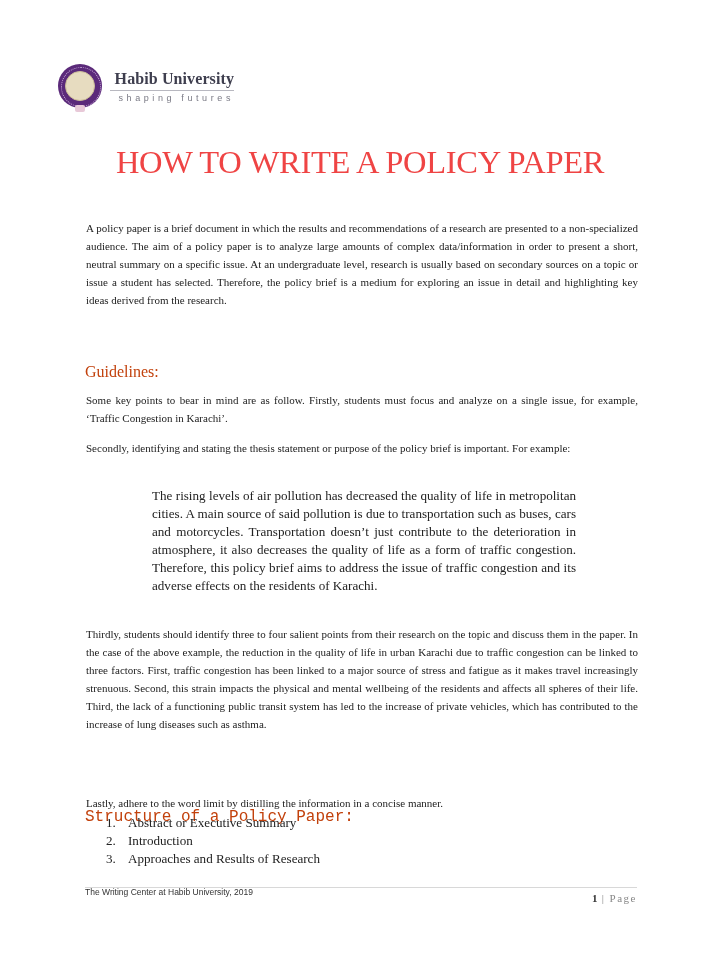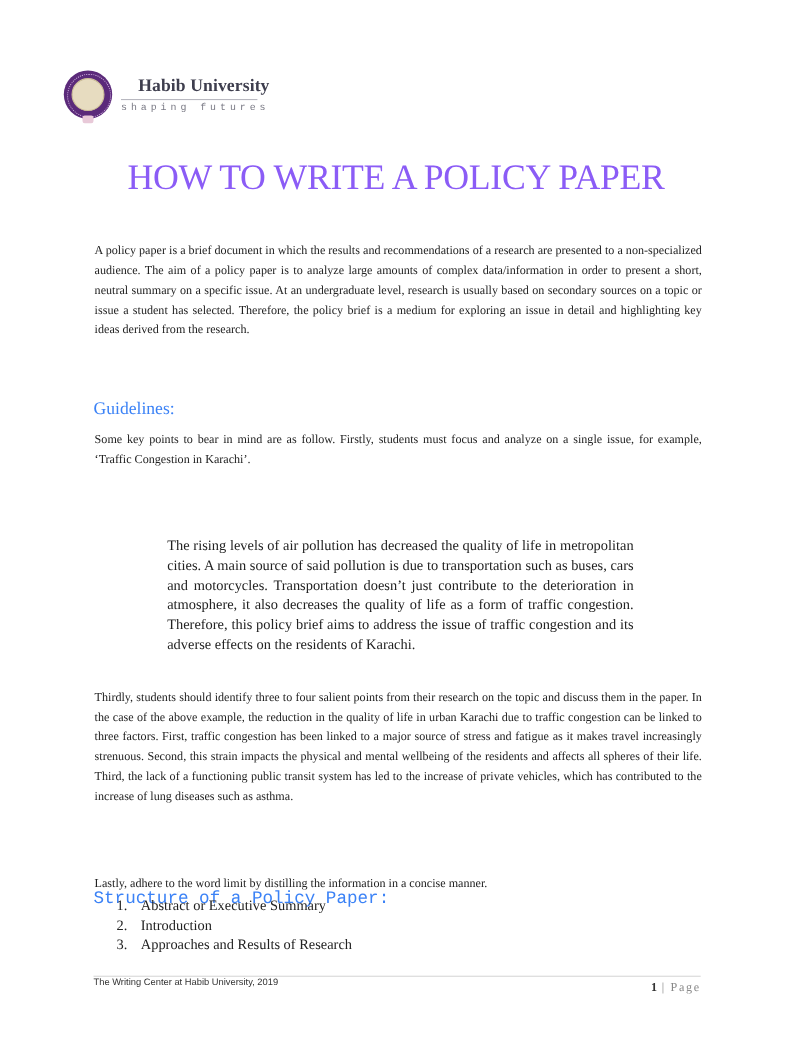--- a/index.html
+++ b/index.html
@@ -7,26 +7,26 @@
     .page { position: absolute; left: 0; top: 0; width: 720px; height: 960px; background: #ffffff; }
 
     .logo { position: absolute; left: 58px; top: 64px; display: flex; align-items: center; }
     .seal { width: 44px; height: 44px; border-radius: 50%; background: #5b2a7a; display: flex; align-items: center; justify-content: center; position: relative; }
     .seal::before { content: ""; position: absolute; left: 3px; top: 3px; width: 38px; height: 38px; border-radius: 50%; border: 1px dotted #c9a8d9; }
     .seal-inner { width: 28px; height: 28px; border-radius: 50%; background: #e7dcc0; border: 1px solid #cdbf98; }
     .seal-tab { position: absolute; bottom: -4px; left: 17px; width: 10px; height: 7px; background: #e8c9d8; border-radius: 2px; }
     .logo-text { margin-left: 8px; text-align: right; }
     .logo-name { font-family: "Liberation Serif", serif; font-weight: bold; font-size: 16px; color: #3e3e4e; line-height: 18px; letter-spacing: 0.1px; }
     .logo-rule { height: 1px; background: #b8b8c0; margin: 2px 0 2px 0; width: 124px; }
-    .logo-tag { font-family: Liberation Mono, monospace; font-size: 9px; color: #7a7a85; letter-spacing: 3.6px; line-height: 10px; }
+    .logo-tag { font-family: Liberation Sans, sans-serif; font-size: 9px; color: #7a7a85; letter-spacing: 3.6px; line-height: 10px; }
 
-    .title { position: absolute; left: 0; width: 720px; top: 144px; text-align: center; font-size: 32.5px; font-weight: normal; color: #8b5cf6; letter-spacing: -0.3px; margin: 0; }
+    .title { position: absolute; left: 0; width: 720px; top: 144px; text-align: center; font-size: 32.5px; font-weight: normal; color: #ef4444; letter-spacing: -0.3px; margin: 0; }
 
     .body-text { position: absolute; left: 85px; width: 552px; font-size: 11px; line-height: 18px; text-align: justify; margin: 1px; color: #222; }
-    .heading { position: absolute; left: 85px; font-size: 16px; color: #3b82f6; margin: 0; font-weight: normal; }
+    .heading { position: absolute; left: 85px; font-size: 16px; color: #c2410c; margin: 0; font-weight: normal; }
     .quote { position: absolute; left: 152px; width: 424px; font-size: 13.1px; line-height: 18px; text-align: justify; margin: 0; color: #222; }
 
     .list { position: absolute; left: 106px; top: 814px; margin: 0; padding: 0; list-style: none; font-size: 13.1px; line-height: 18px; color: #222; }
     .list li { display: flex; }
     .list .num { width: 22px; }
 
     .footer-rule { position: absolute; left: 85px; top: 887px; width: 552px; height: 1px; background: #d8d8d8; }
     .footer-left { position: absolute; left: 85px; top: 887px; font-family: "Liberation Sans", sans-serif; font-size: 8.5px; color: #333; }
     .footer-right { position: absolute; right: 83px; top: 892px; font-family: "Liberation Serif", serif; font-size: 11px; color: #888; letter-spacing: 1.5px; }
     .footer-right b { color: #333; font-weight: bold; letter-spacing: 0; }
@@ -49,20 +49,21 @@
   </div>
 
   <h1 class="title">HOW TO WRITE A POLICY PAPER</h1>
 
   <p class="body-text" style="top:218px;">A policy paper is a brief document in which the results and recommendations of a research are presented to a non-specialized audience. The aim of a policy paper is to analyze large amounts of complex data/information in order to present a short, neutral summary on a specific issue. At an undergraduate level, research is usually based on secondary sources on a topic or issue a student has selected. Therefore, the policy brief is a medium for exploring an issue in detail and highlighting key ideas derived from the research.</p>
 
   <h2 class="heading" style="top:363px;">Guidelines:</h2>
 
   <p class="body-text" style="top:390px;">Some key points to bear in mind are as follow. Firstly, students must focus and analyze on a single issue, for example, ‘Traffic Congestion in Karachi’.</p>
 
+  <p class="body-text" style="top:438px;">Secondly, identifying and stating the thesis statement or purpose of the policy brief is important. For example:</p>
 
   <p class="quote" style="top:487px;">The rising levels of air pollution has decreased the quality of life in metropolitan cities. A main source of said pollution is due to transportation such as buses, cars and motorcycles. Transportation doesn’t just contribute to the deterioration in atmosphere, it also decreases the quality of life as a form of traffic congestion. Therefore, this policy brief aims to address the issue of traffic congestion and its adverse effects on the residents of Karachi.</p>
 
   <p class="body-text" style="top:624px;">Thirdly, students should identify three to four salient points from their research on the topic and discuss them in the paper. In the case of the above example, the reduction in the quality of life in urban Karachi due to traffic congestion can be linked to three factors. First, traffic congestion has been linked to a major source of stress and fatigue as it makes travel increasingly strenuous. Second, this strain impacts the physical and mental wellbeing of the residents and affects all spheres of their life. Third, the lack of a functioning public transit system has led to the increase of private vehicles, which has contributed to the increase of lung diseases such as asthma.</p>
 
   <p class="body-text" style="top:793px;">Lastly, adhere to the word limit by distilling the information in a concise manner.</p>
 
   <h2 class="heading" style="top:808px;font-family:Liberation Mono, monospace;">Structure of a Policy Paper:</h2>
 
   <ol class="list">

